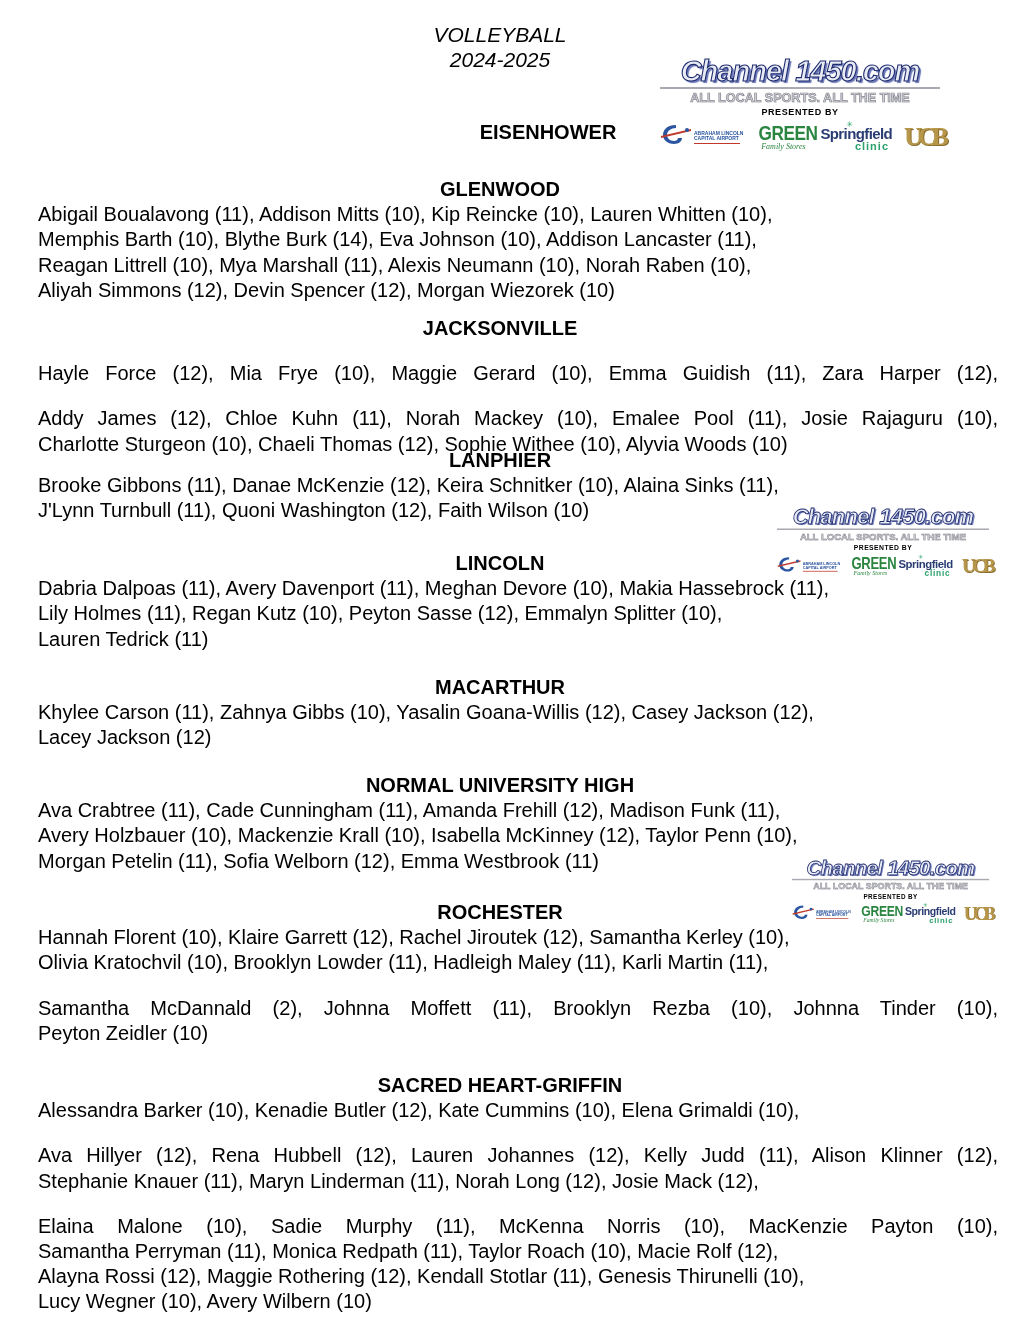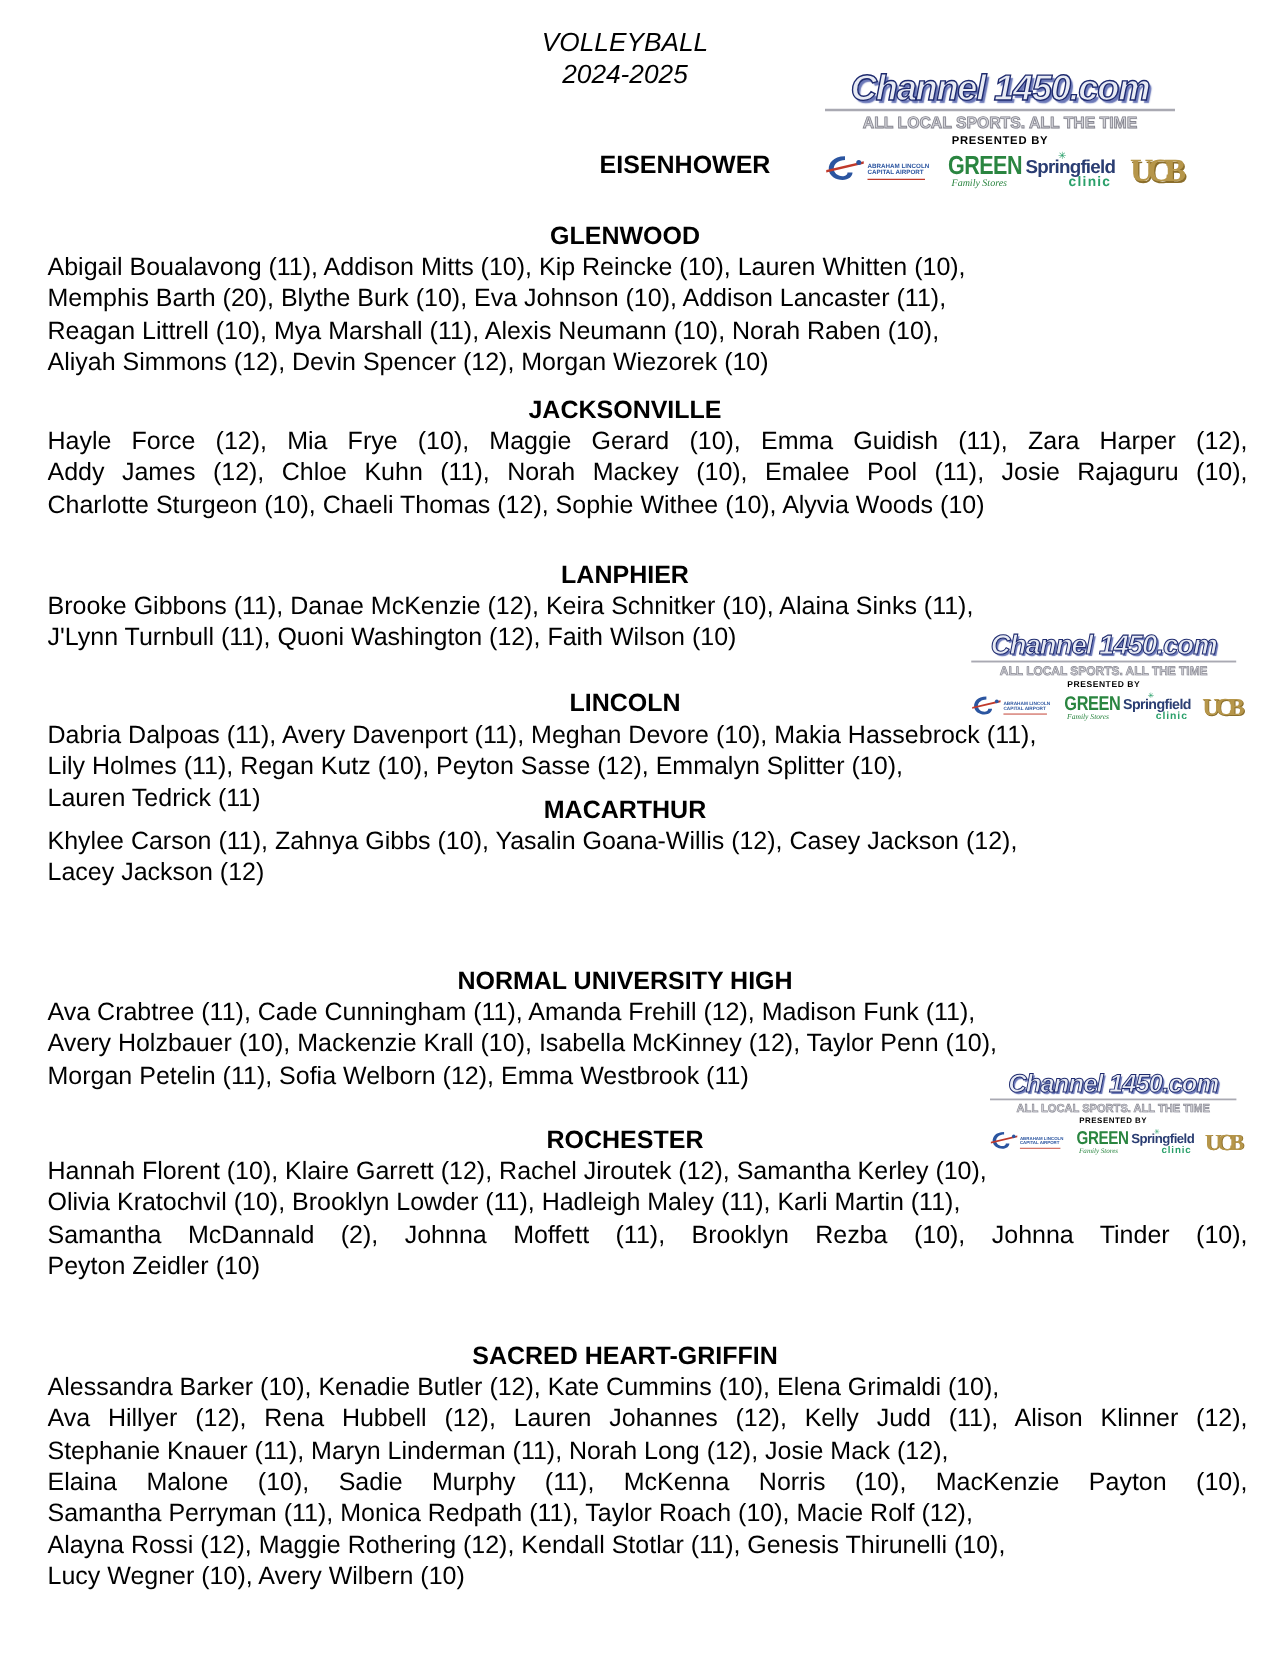--- a/index.html
+++ b/index.html
@@ -27,27 +27,28 @@
   .line{
     font-size:20px;line-height:25.2px;height:25.2px;
     white-space:nowrap;
   }
   .line.just{
     white-space:normal;
     text-align:justify;
     text-align-last:justify;
     text-justify:inter-word;
     overflow:hidden;
+    margin-top:20px;
   }
   .sec-eisenhower{top:120px;padding-left:48px;}
   .sec-glenwood{top:177px;}
   .sec-jacksonville{top:316px;}
   .sec-lanphier{top:448px;}
   .sec-lincoln{top:551px;}
-  .sec-macarthur{top:636px;}
+  .sec-macarthur{top:675px;}
   .sec-normal{top:773px;}
   .sec-rochester{top:900px;}
   .sec-shg{top:1073px;}
   
   .logo{
     position:absolute;width:280px;transform-origin:top left;
     text-align:center;
   }
   .logo-i1{left:660px;top:56px;}
   .logo-i2{left:777px;top:505px;transform:scale(0.757);}
@@ -129,21 +130,21 @@
   </div>
 
   <div class="sec sec-eisenhower">
     <div class="hdr">EISENHOWER</div>
   </div>
 
   <div class="sec sec-glenwood">
     <div class="hdr">GLENWOOD</div>
     <div class="lines">
       <div class="line">Abigail Boualavong (11), Addison Mitts (10), Kip Reincke (10), Lauren Whitten (10),</div>
-      <div class="line">Memphis Barth (20), Blythe Burk (10), Eva Johnson (10), Addison Lancaster (11),</div>
+      <div class="line">Memphis Barth (10), Blythe Burk (14), Eva Johnson (10), Addison Lancaster (11),</div>
       <div class="line">Reagan Littrell (10), Mya Marshall (11), Alexis Neumann (10), Norah Raben (10),</div>
       <div class="line">Aliyah Simmons (12), Devin Spencer (12), Morgan Wiezorek (10)</div>
     </div>
   </div>
 
   <div class="sec sec-jacksonville">
     <div class="hdr">JACKSONVILLE</div>
     <div class="lines">
       <div class="line just">Hayle Force (12), Mia Frye (10), Maggie Gerard (10), Emma Guidish (11), Zara Harper (12),</div>
       <div class="line just">Addy James (12), Chloe Kuhn (11), Norah Mackey (10), Emalee Pool (11), Josie Rajaguru (10),</div>

